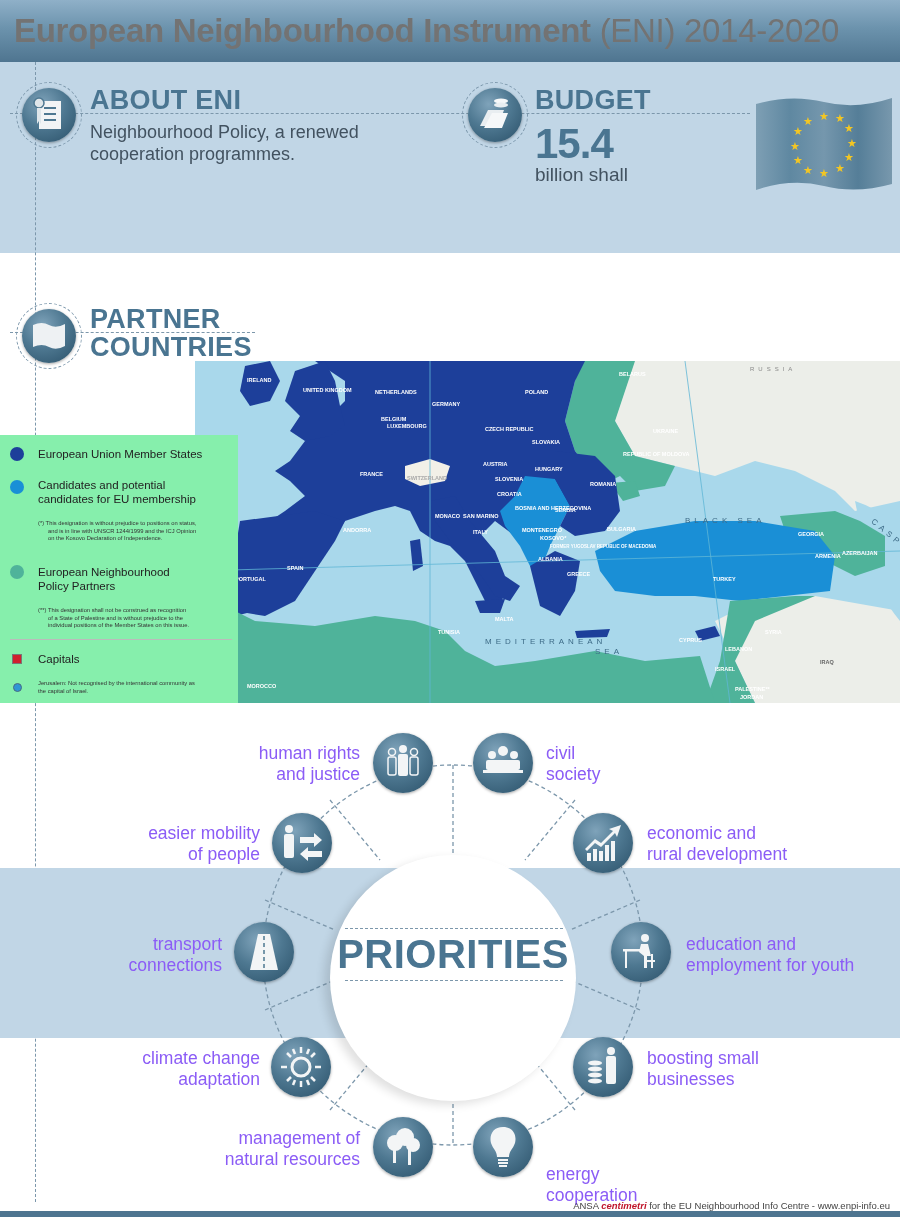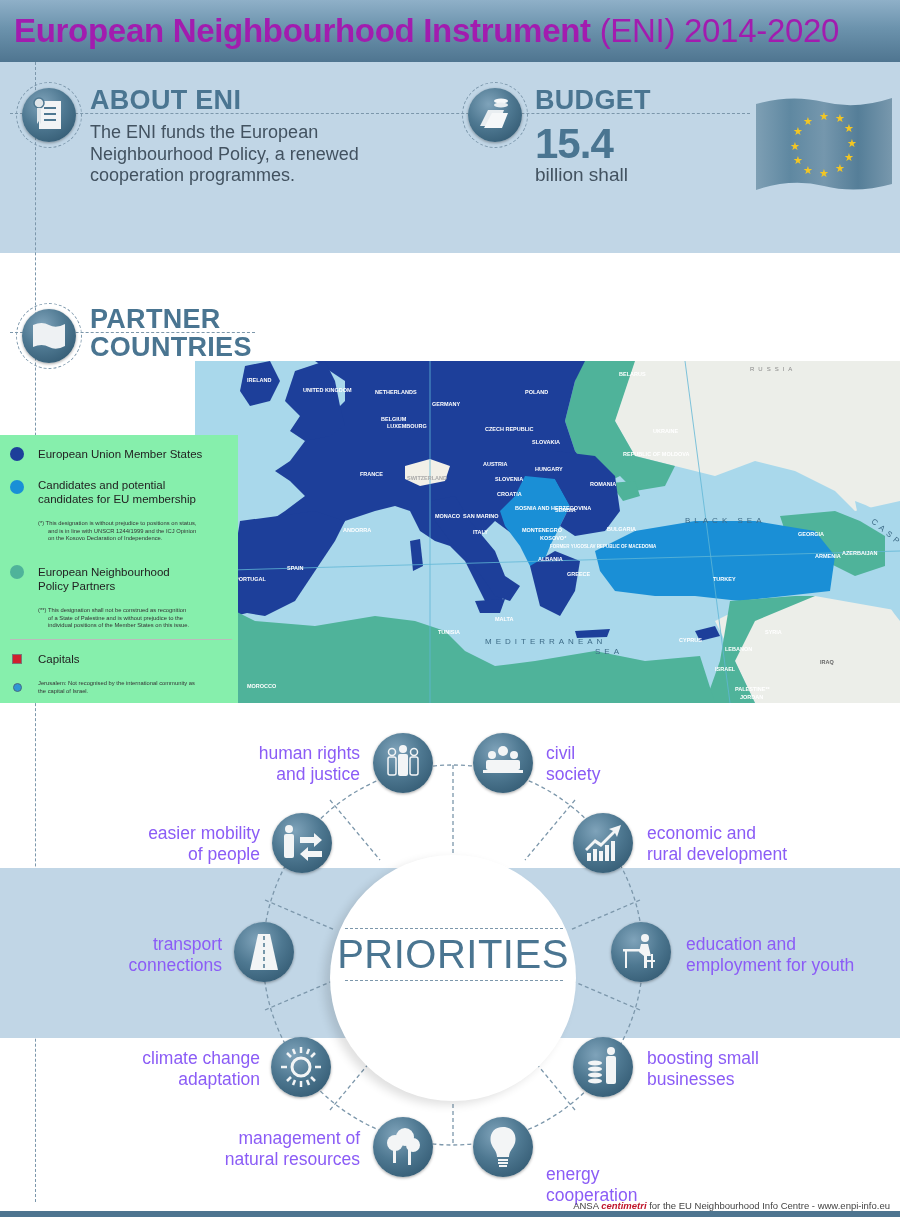--- a/index.html
+++ b/index.html
@@ -1,21 +1,21 @@
 <!DOCTYPE html>
 <html><head>
 <meta charset="utf-8">
 <style>
   * { box-sizing: border-box; margin: 0; padding: 0; }
   body { width: 900px; height: 1217px; background: #ffffff; font-family: "Liberation Sans", sans-serif; position: relative; overflow: hidden; color: #3d4a55; }
   .abs { position: absolute; }
 
   
   .header { left: 0; top: 0; width: 900px; height: 62px; background: linear-gradient(#8fb0c8 0%, #6c93ad 45%, #4f7590 100%); }
-  .header-title { left: 14px; top: 12px; font-size: 33px; color: #a21caf; white-space: nowrap; letter-spacing: -0.3px; }
+  .header-title { left: 14px; top: 12px; font-size: 33px; color: #737373; white-space: nowrap; letter-spacing: -0.3px; }
   .header-title b { font-weight: bold; }
   .header-title span.light { font-weight: normal; }
 
   
   .topband { left: 0; top: 62px; width: 900px; height: 191px; background: #c1d6e6; }
   .dash-h { border-top: 1.5px dashed #7c97ab; height: 0; }
   .dash-v { border-left: 1.5px dashed #7c97ab; width: 0; }
 
   .badge { border-radius: 50%; background: radial-gradient(circle at 38% 30%, #7fa3ba 0%, #4e7891 45%, #2a5068 100%); box-shadow: 0 1px 3px rgba(0,0,0,0.35); }
   .badge-ring { border: 1.5px dashed #7c97ab; border-radius: 50%; }
@@ -39,21 +39,21 @@
 
   
   .legend { left: 0; top: 435px; width: 238px; height: 268px; background: #86efac; }
   .lg-dot { position: absolute; width: 14px; height: 14px; border-radius: 50%; }
   .lg-label { position: absolute; font-size: 11.5px; color: #222; line-height: 14px; }
   .lg-note { position: absolute; font-size: 5.8px; color: #333; line-height: 7.5px; }
 
   
   .pband { left: 0; top: 868px; width: 900px; height: 170px; background: #c1d6e6; }
   .pcircle { left: 330px; top: 855px; width: 246px; height: 246px; border-radius: 50%; background: #ffffff; box-shadow: -6px 4px 10px rgba(0,0,0,0.12); }
-  .ptitle { left: 330px; top: 932px; width: 246px; text-align: center; font-size: 40px; font-weight: normal; color: #4a7591; letter-spacing: 0.5px; }
+  .ptitle { left: 330px; top: 932px; width: 246px; text-align: center; font-size: 40px; font-weight: bold; color: #4a7591; letter-spacing: 0.5px; }
   .pdash { left: 345px; width: 218px; border-top: 1.5px dashed #7c97ab; }
   .pri-icon { position: absolute; width: 60px; height: 60px; }
   .pri-label { position: absolute; font-size: 17.5px; line-height: 21px; color: #8b5cf6; white-space: nowrap; }
   .pri-label.right { text-align: right; }
 
   .footer-credit { right: 10px; top: 1200px; font-size: 9.5px; color: #444; white-space: nowrap; }
   .footer-credit .brand { color: #c0162c; font-weight: bold; font-style: italic; }
   .footer-bar { left: 0; top: 1211px; width: 900px; height: 6px; background: #4e7590; }
 </style>
 </head>
@@ -75,21 +75,20 @@
     <rect x="17" y="13" width="22" height="28" fill="#f2f4f5"></rect>
     <rect x="22" y="19" width="12" height="2" fill="#4e7891"></rect>
     <rect x="22" y="25" width="12" height="2" fill="#4e7891"></rect>
     <rect x="22" y="31" width="12" height="2" fill="#4e7891"></rect>
     <circle cx="17" cy="15" r="5" fill="#dfe6ea" stroke="#4e7891" stroke-width="1.5"></circle>
     <path d="M15 20 L15 36 L17 33 L19 36 L19 20 Z" fill="#dfe6ea"></path>
   </svg>
 </div>
 <div class="abs sec-title" style="left:90px; top:85px;">ABOUT ENI</div>
 <div class="abs about-text">
-  <div>The ENI funds the European</div>
   <div>Neighbourhood Policy, a renewed</div>
   <div>cooperation programmes.</div>
 </div>
 
 <div class="abs badge-ring" style="left:462px; top:82px; width:66px; height:66px;"></div>
 <div class="abs badge" style="left:468px; top:88px; width:54px; height:54px;">
   <svg width="54" height="54" viewBox="0 0 54 54">
     <path d="M12 38 L20 22 L36 22 L30 38 Z" fill="#e9eef1"></path>
     <path d="M16 40 L24 25 L40 25 L34 40 Z" fill="#f6f8f9"></path>
     <ellipse cx="33" cy="13" rx="7" ry="2.5" fill="#f6f8f9"></ellipse>

